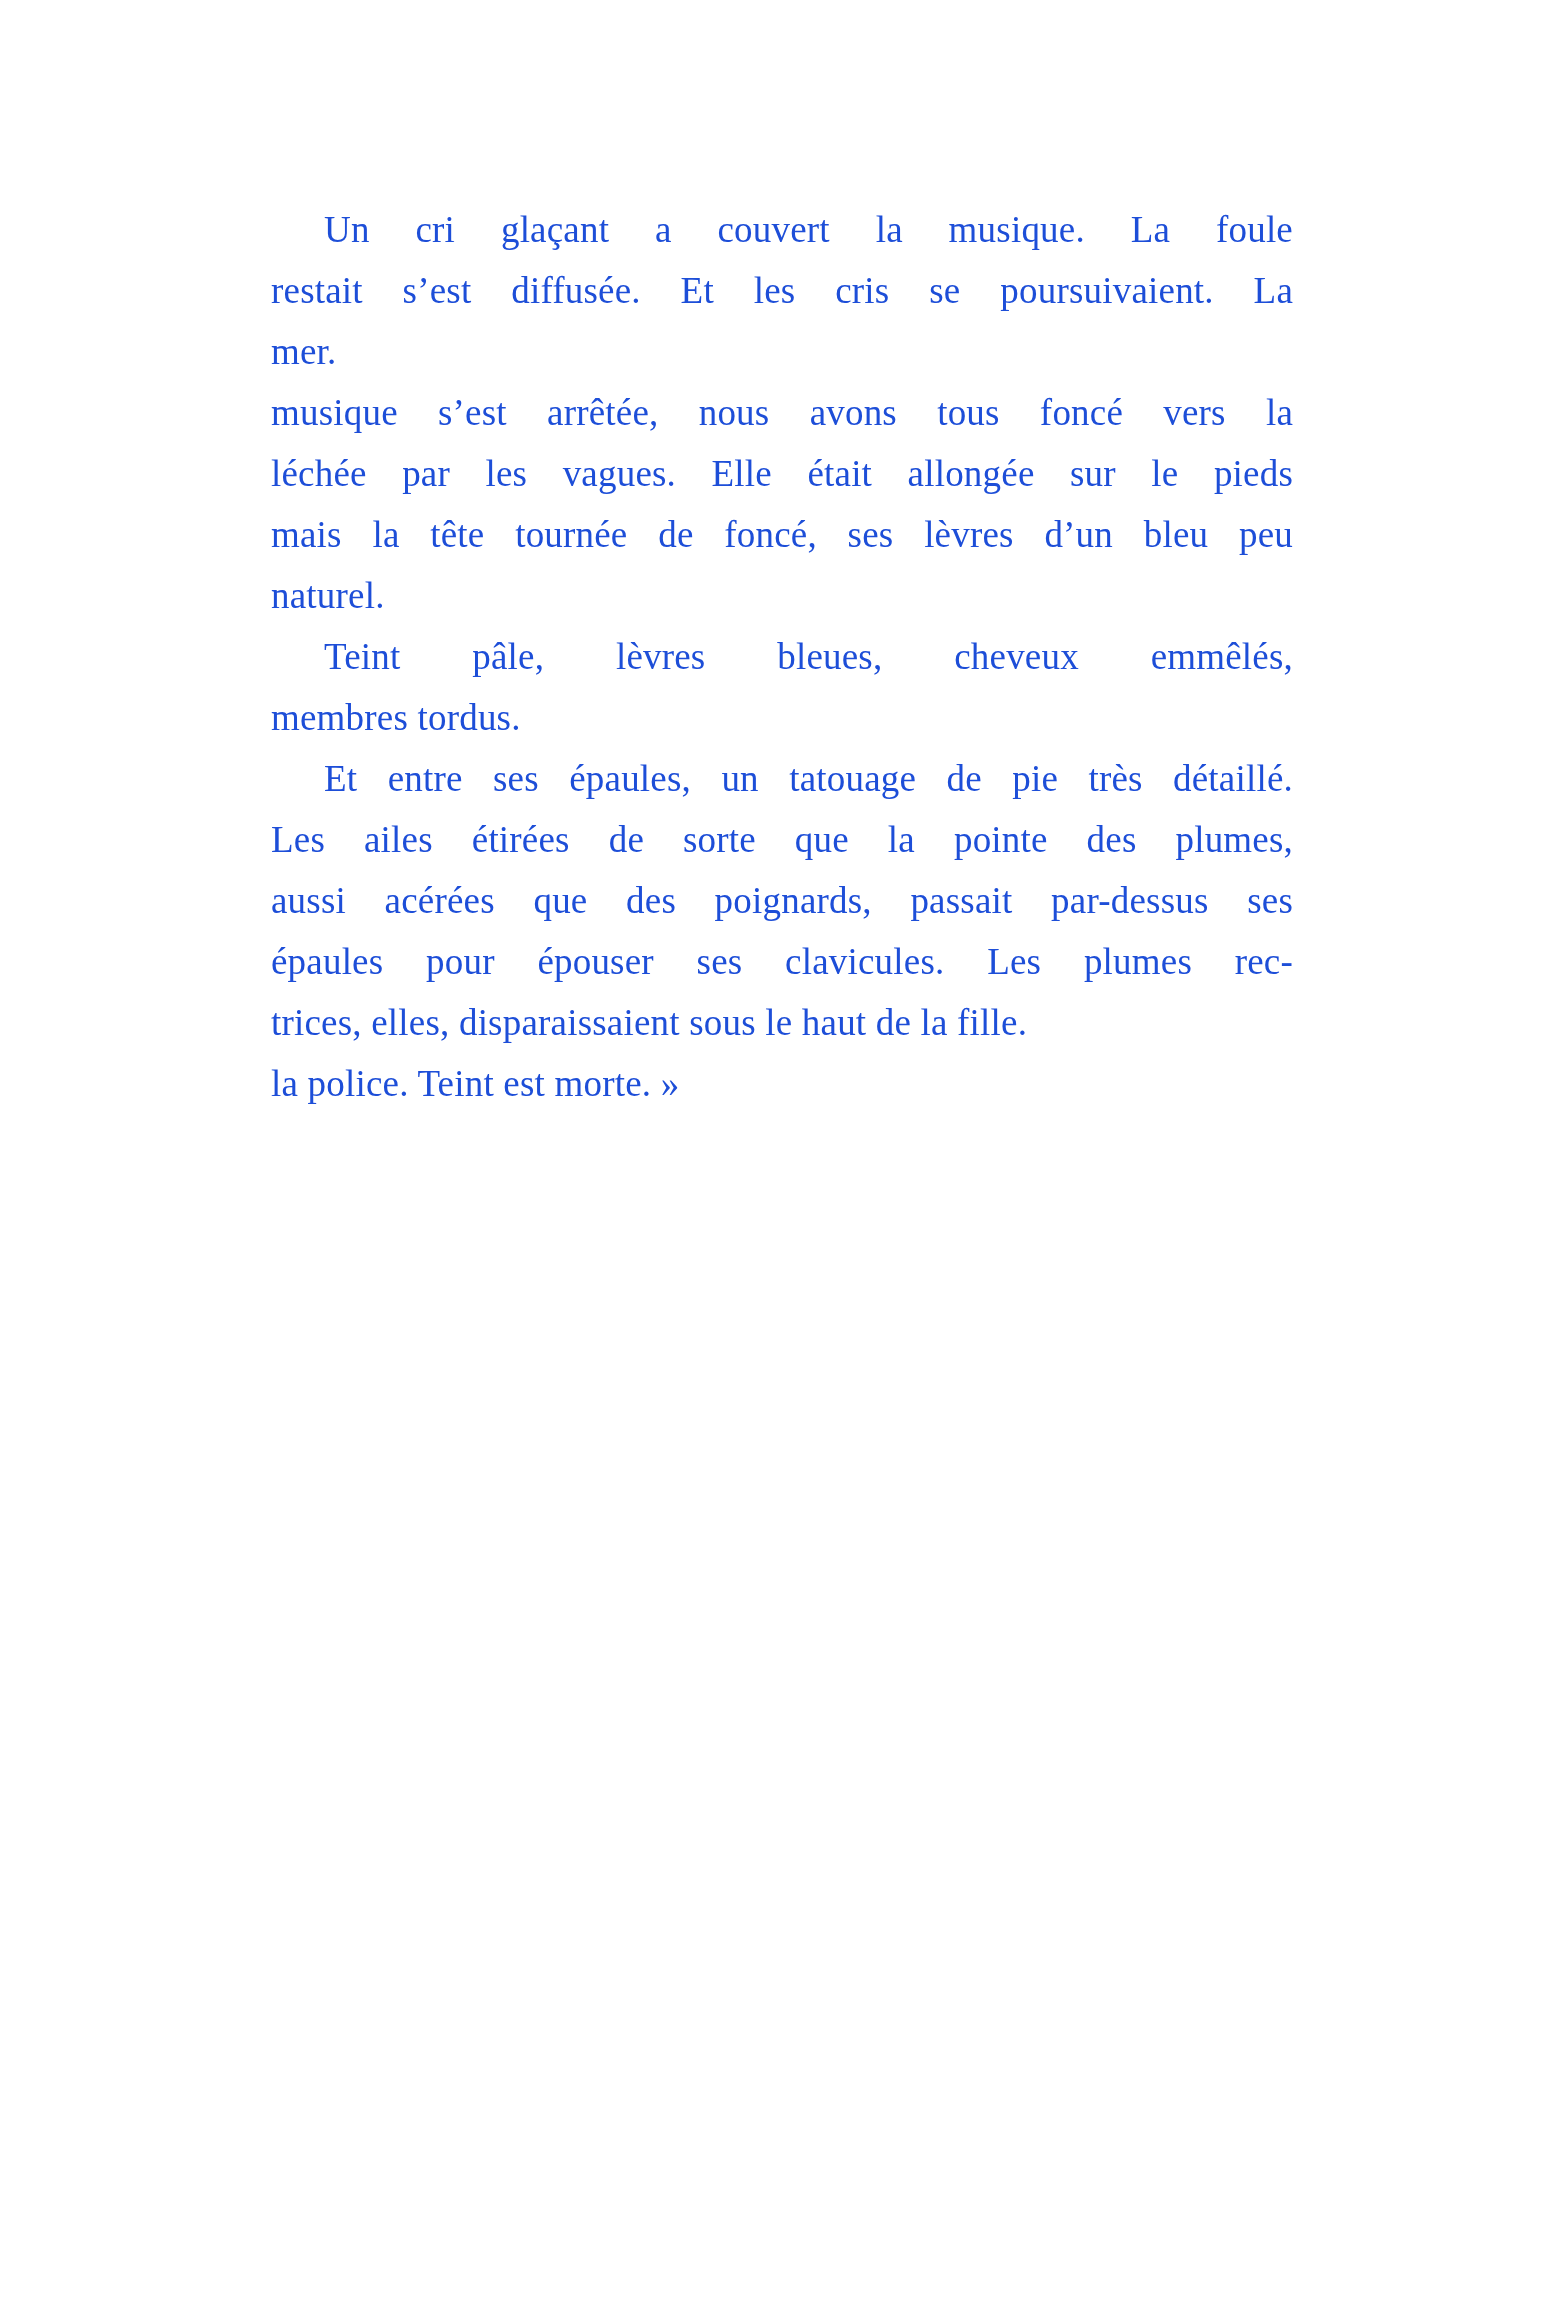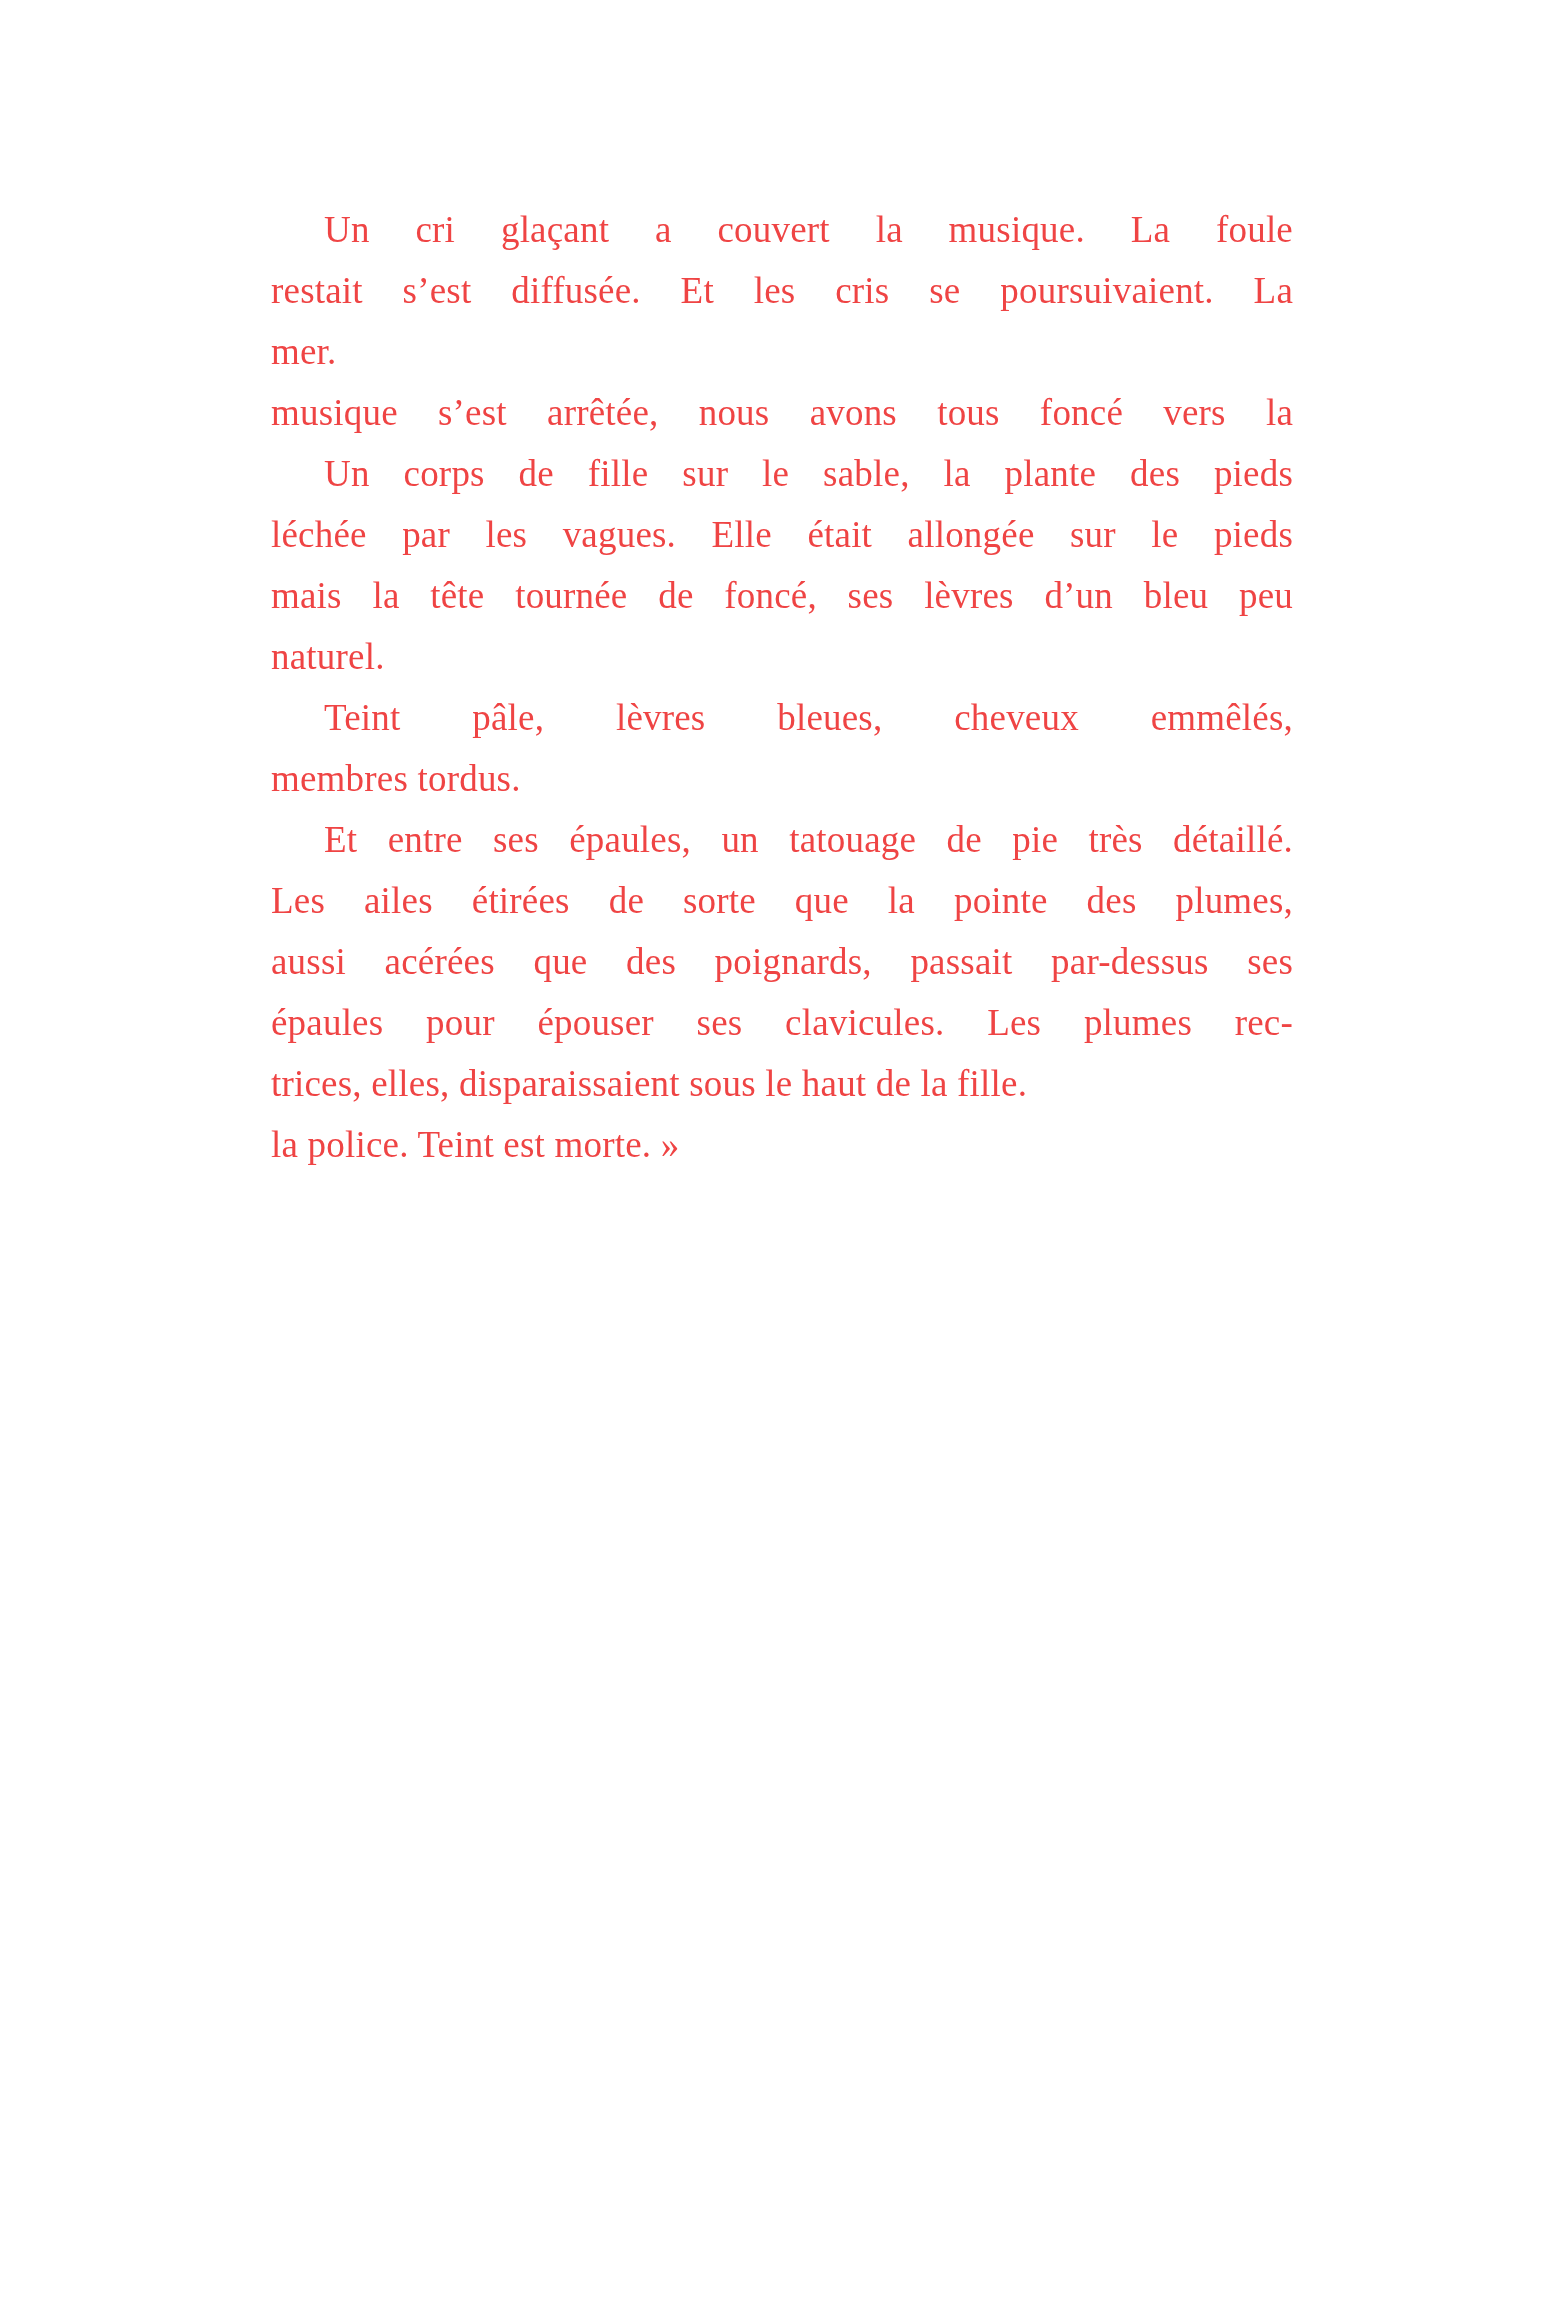--- a/index.html
+++ b/index.html
@@ -12,21 +12,21 @@
     height: 2318px;
     background: #ffffff;
     overflow: hidden;
     font-family: "Liberation Serif", "DejaVu Serif", serif;
   }
   .text-block {
     position: absolute;
     left: 271px;
     top: 199px;
     width: 1022px;
-    color: #ef4444;
+    color: #1d4ed8;
     font-size: 37px;
     line-height: 61px;
     letter-spacing: 0.2px;
   }
   .para {
     margin: 0;
     padding: 0;
   }
   .line {
     text-align: justify;
@@ -45,21 +45,20 @@
 
 <div class="page">
   <div class="text-block" id="text-block">
       <div class="para">
         <div class="line first">Un cri glaçant a couvert la musique. La foule</div>
         <div class="line">restait s’est diffusée. Et les cris se poursuivaient. La</div>
         <div class="line last">mer.</div>
         <div class="line">musique s’est arrêtée, nous avons tous foncé vers la</div>
       </div>
       <div class="para">
-        <div class="line first">Un corps de fille sur le sable, la plante des pieds</div>
         <div class="line">léchée par les vagues. Elle était allongée sur le pieds</div>
         <div class="line">mais la tête tournée de foncé, ses lèvres d’un bleu peu</div>
         <div class="line last">naturel.</div>
       </div>
       <div class="para">
         <div class="line first">Teint pâle, lèvres bleues, cheveux emmêlés,</div>
         <div class="line last">membres tordus.</div>
       </div>
       <div class="para">
         <div class="line first">Et entre ses épaules, un tatouage de pie très détaillé.</div>

